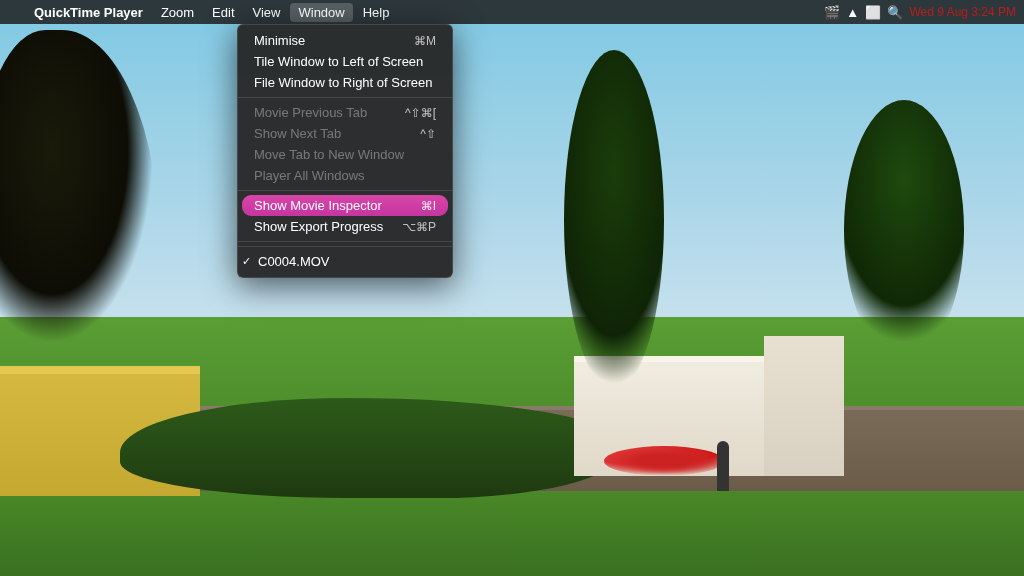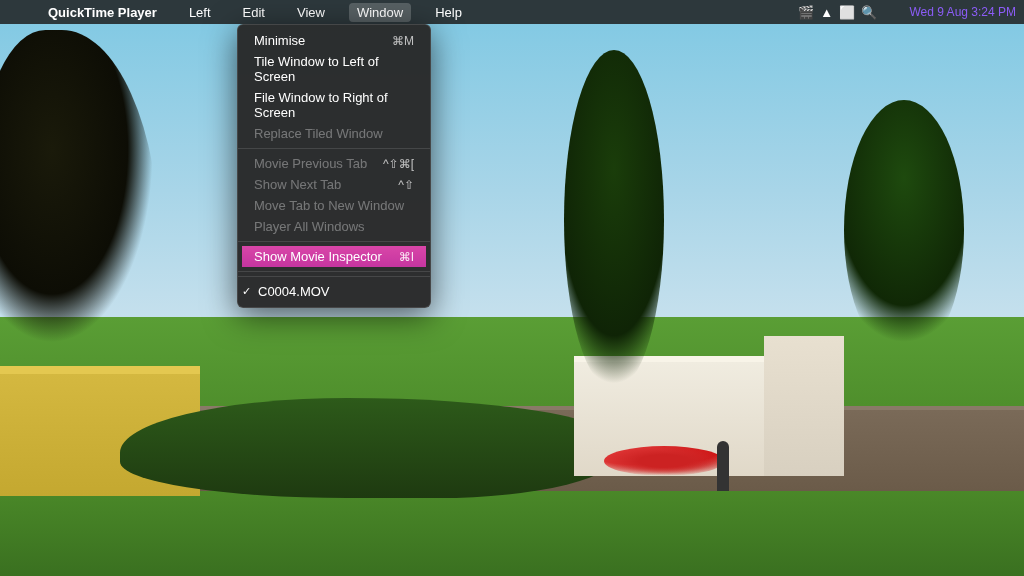--- a/index.html
+++ b/index.html
@@ -55,21 +55,21 @@
       backdrop-filter: blur(10px);
       display: flex;
       align-items: center;
       padding: 0 8px;
       z-index: 100;
     }
 
     .menubar-left {
       display: flex;
       align-items: center;
-      gap: 16px;
+      gap: 2px;
       flex: 1;
     }
 
     .apple-logo {
       font-size: 14px;
       color: #fff;
       padding: 0 10px;
       cursor: default;
     }
 
@@ -99,31 +99,30 @@
       color: #fff;
     }
 
     .status-icon {
       font-size: 13px;
       color: #fff;
     }
 
     .clock {
       font-size: 12px;
-      color: #8b5cf6;
+      color: #b91c1c;
       white-space: nowrap;
-      margin-left: 26px;
     }
 
     
     .dropdown-menu {
       position: absolute;
       top: 24px;
       left: 237px;
-      width: 194px;
+      width: 216px;
       background: rgba(40,40,40,0.97);
       border-radius: 6px;
       box-shadow: 0 8px 32px rgba(0,0,0,0.6);
       padding: 5px 0;
       z-index: 200;
       border: 1px solid rgba(255,255,255,0.12);
     }
 
     .menu-section-divider {
       height: 1px;
@@ -138,21 +137,21 @@
       padding: 3px 16px;
       font-size: 13px;
       color: #fff;
       cursor: default;
       min-height: 20px;
       position: relative;
     }
 
     .dropdown-item.highlighted {
       background: linear-gradient(180deg, #d946a8 0%, #c535a0 100%);
-      border-radius: 0;
+      border-radius: 9px;
       margin: 0 4px;
       padding: 3px 12px;
     }
 
     .dropdown-item.disabled {
       color: rgba(255,255,255,0.35);
     }
 
     .dropdown-item .shortcut {
       color: rgba(255,255,255,0.7);
@@ -203,21 +202,21 @@
     <div style="position:absolute;bottom:100px;right:300px;width:120px;height:30px;background:radial-gradient(ellipse,#cc2222 30%,transparent 70%),radial-gradient(ellipse at 30px 10px,#dd3333 30%,transparent 70%),radial-gradient(ellipse at 80px 5px,#cc1111 30%,transparent 70%);border-radius:50%;"></div>
 
     <div style="position:absolute;bottom:85px;right:295px;width:12px;height:50px;background:#333;border-radius:6px 6px 0 0;"></div>
   </div>
 </div>
 
 <div class="menubar">
   <div class="menubar-left">
     <span class="menu-item apple-logo"></span>
     <span class="menu-item app-name">QuickTime Player</span>
-    <span class="menu-item">Left</span>
+    <span class="menu-item">Zoom</span>
     <span class="menu-item">Edit</span>
     <span class="menu-item">View</span>
     <span class="menu-item active">Window</span>
     <span class="menu-item">Help</span>
   </div>
   <div class="menubar-right">
     <span class="status-icon">🎬</span>
     <span class="status-icon">▲</span>
     <span class="status-icon">⬜</span>
     <span class="status-icon">🔍</span>
@@ -230,23 +229,20 @@
   <div class="dropdown-item">
     <span>Minimise</span>
     <span class="shortcut">⌘M</span>
   </div>
   <div class="dropdown-item">
     <span>Tile Window to Left of Screen</span>
   </div>
   <div class="dropdown-item">
     <span>File Window to Right of Screen</span>
   </div>
-  <div class="dropdown-item disabled">
-    <span>Replace Tiled Window</span>
-  </div>
 
   <div class="menu-section-divider"></div>
 
   <div class="dropdown-item disabled">
     <span>Movie Previous Tab</span>
     <span class="shortcut">^⇧⌘[</span>
   </div>
   <div class="dropdown-item disabled">
     <span>Show Next Tab</span>
     <span class="shortcut">^⇧</span>
@@ -257,20 +253,24 @@
   <div class="dropdown-item disabled">
     <span>Player All Windows</span>
   </div>
 
   <div class="menu-section-divider"></div>
 
   <div class="dropdown-item highlighted">
     <span>Show Movie Inspector</span>
     <span class="shortcut">⌘I</span>
   </div>
+  <div class="dropdown-item">
+    <span>Show Export Progress</span>
+    <span class="shortcut" style="color:rgba(255,255,255,0.7);font-size:12px;">⌥⌘P</span>
+  </div>
 
   <div class="menu-section-divider"></div>
 
 
   <div class="menu-section-divider"></div>
 
   <div class="dropdown-item has-check">
     <span class="checkmark">✓</span>
     <span>C0004.MOV</span>
   </div>

